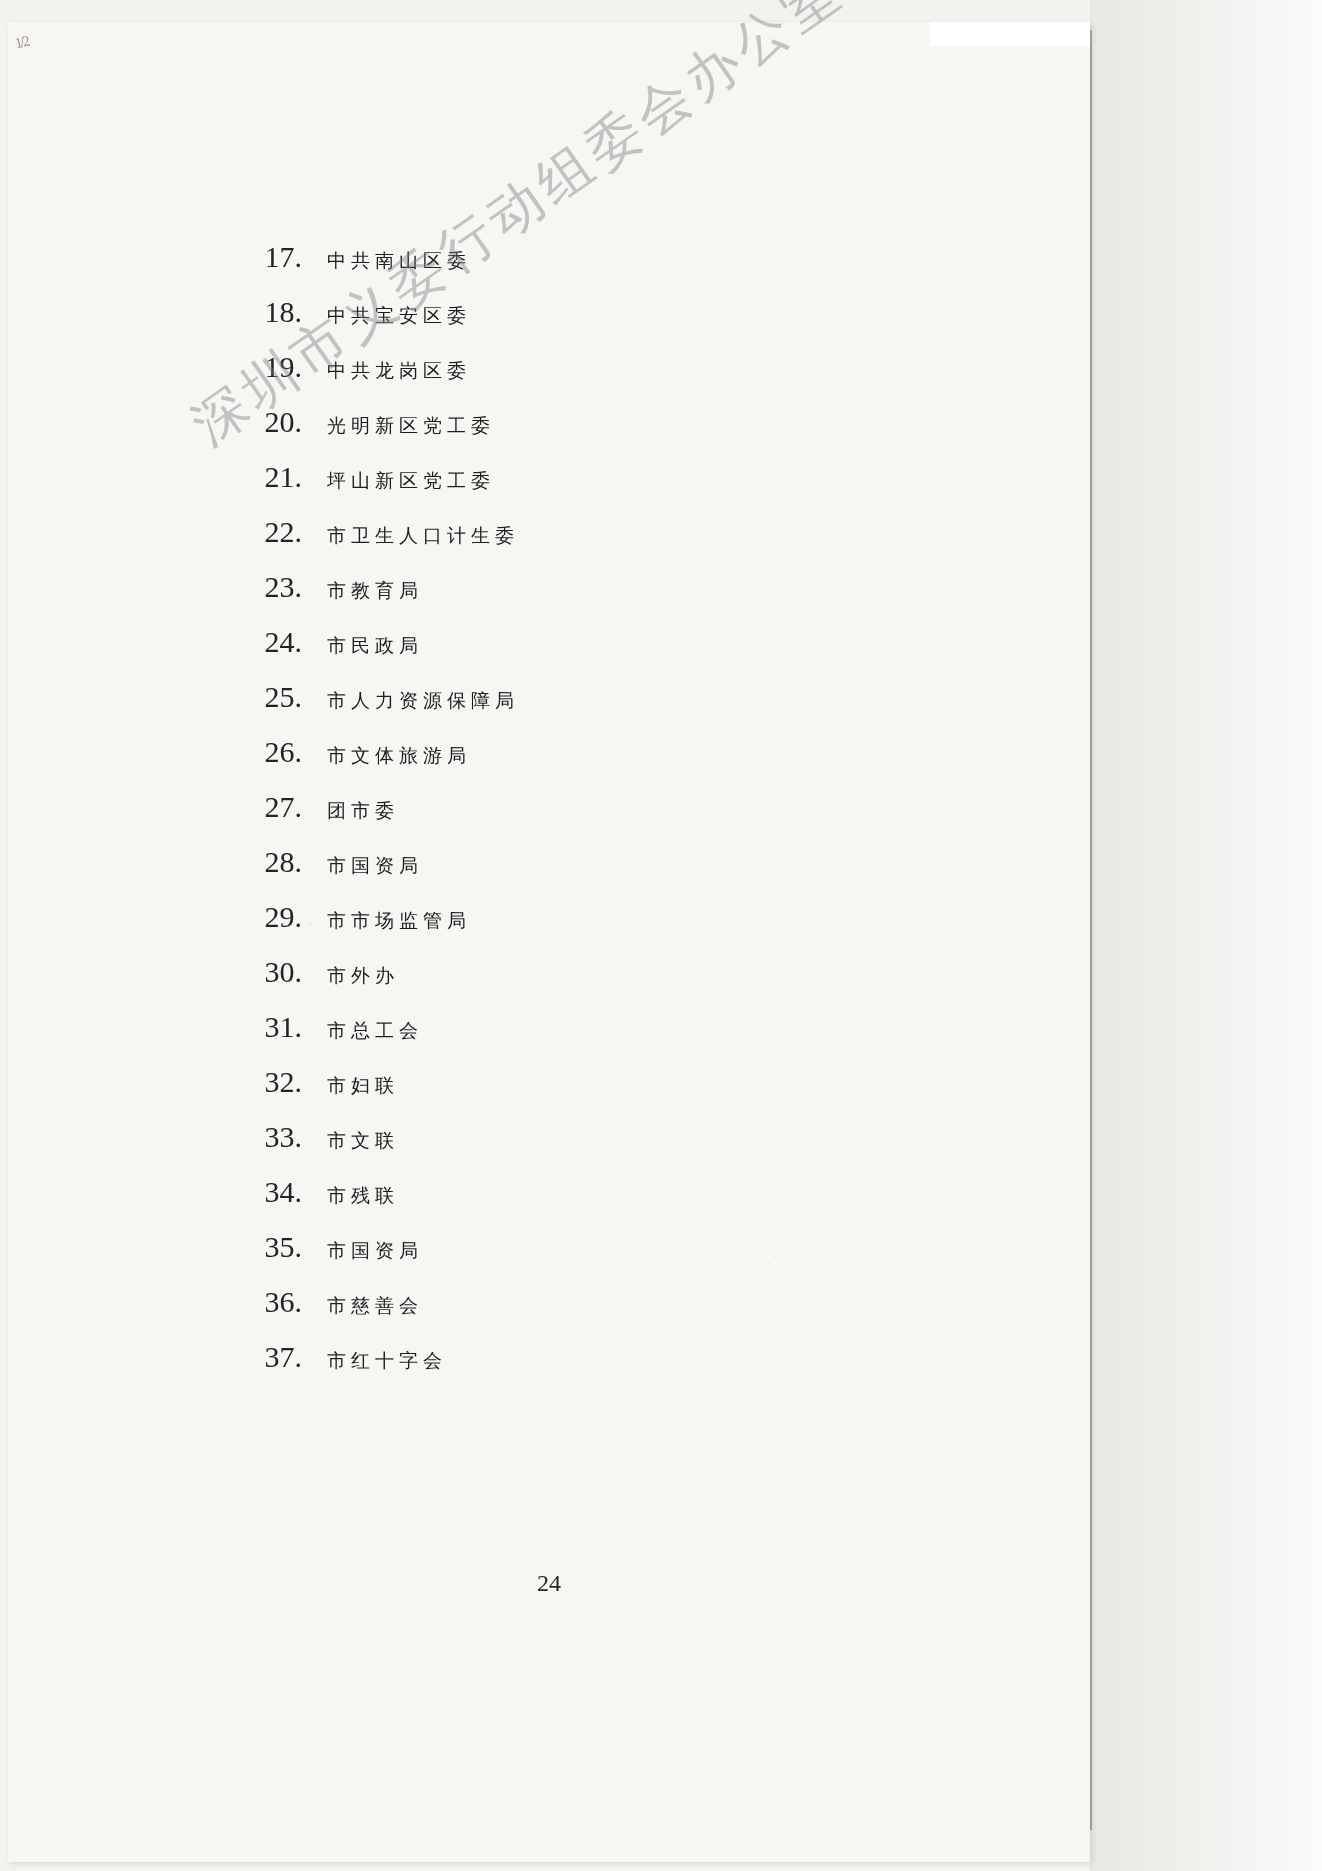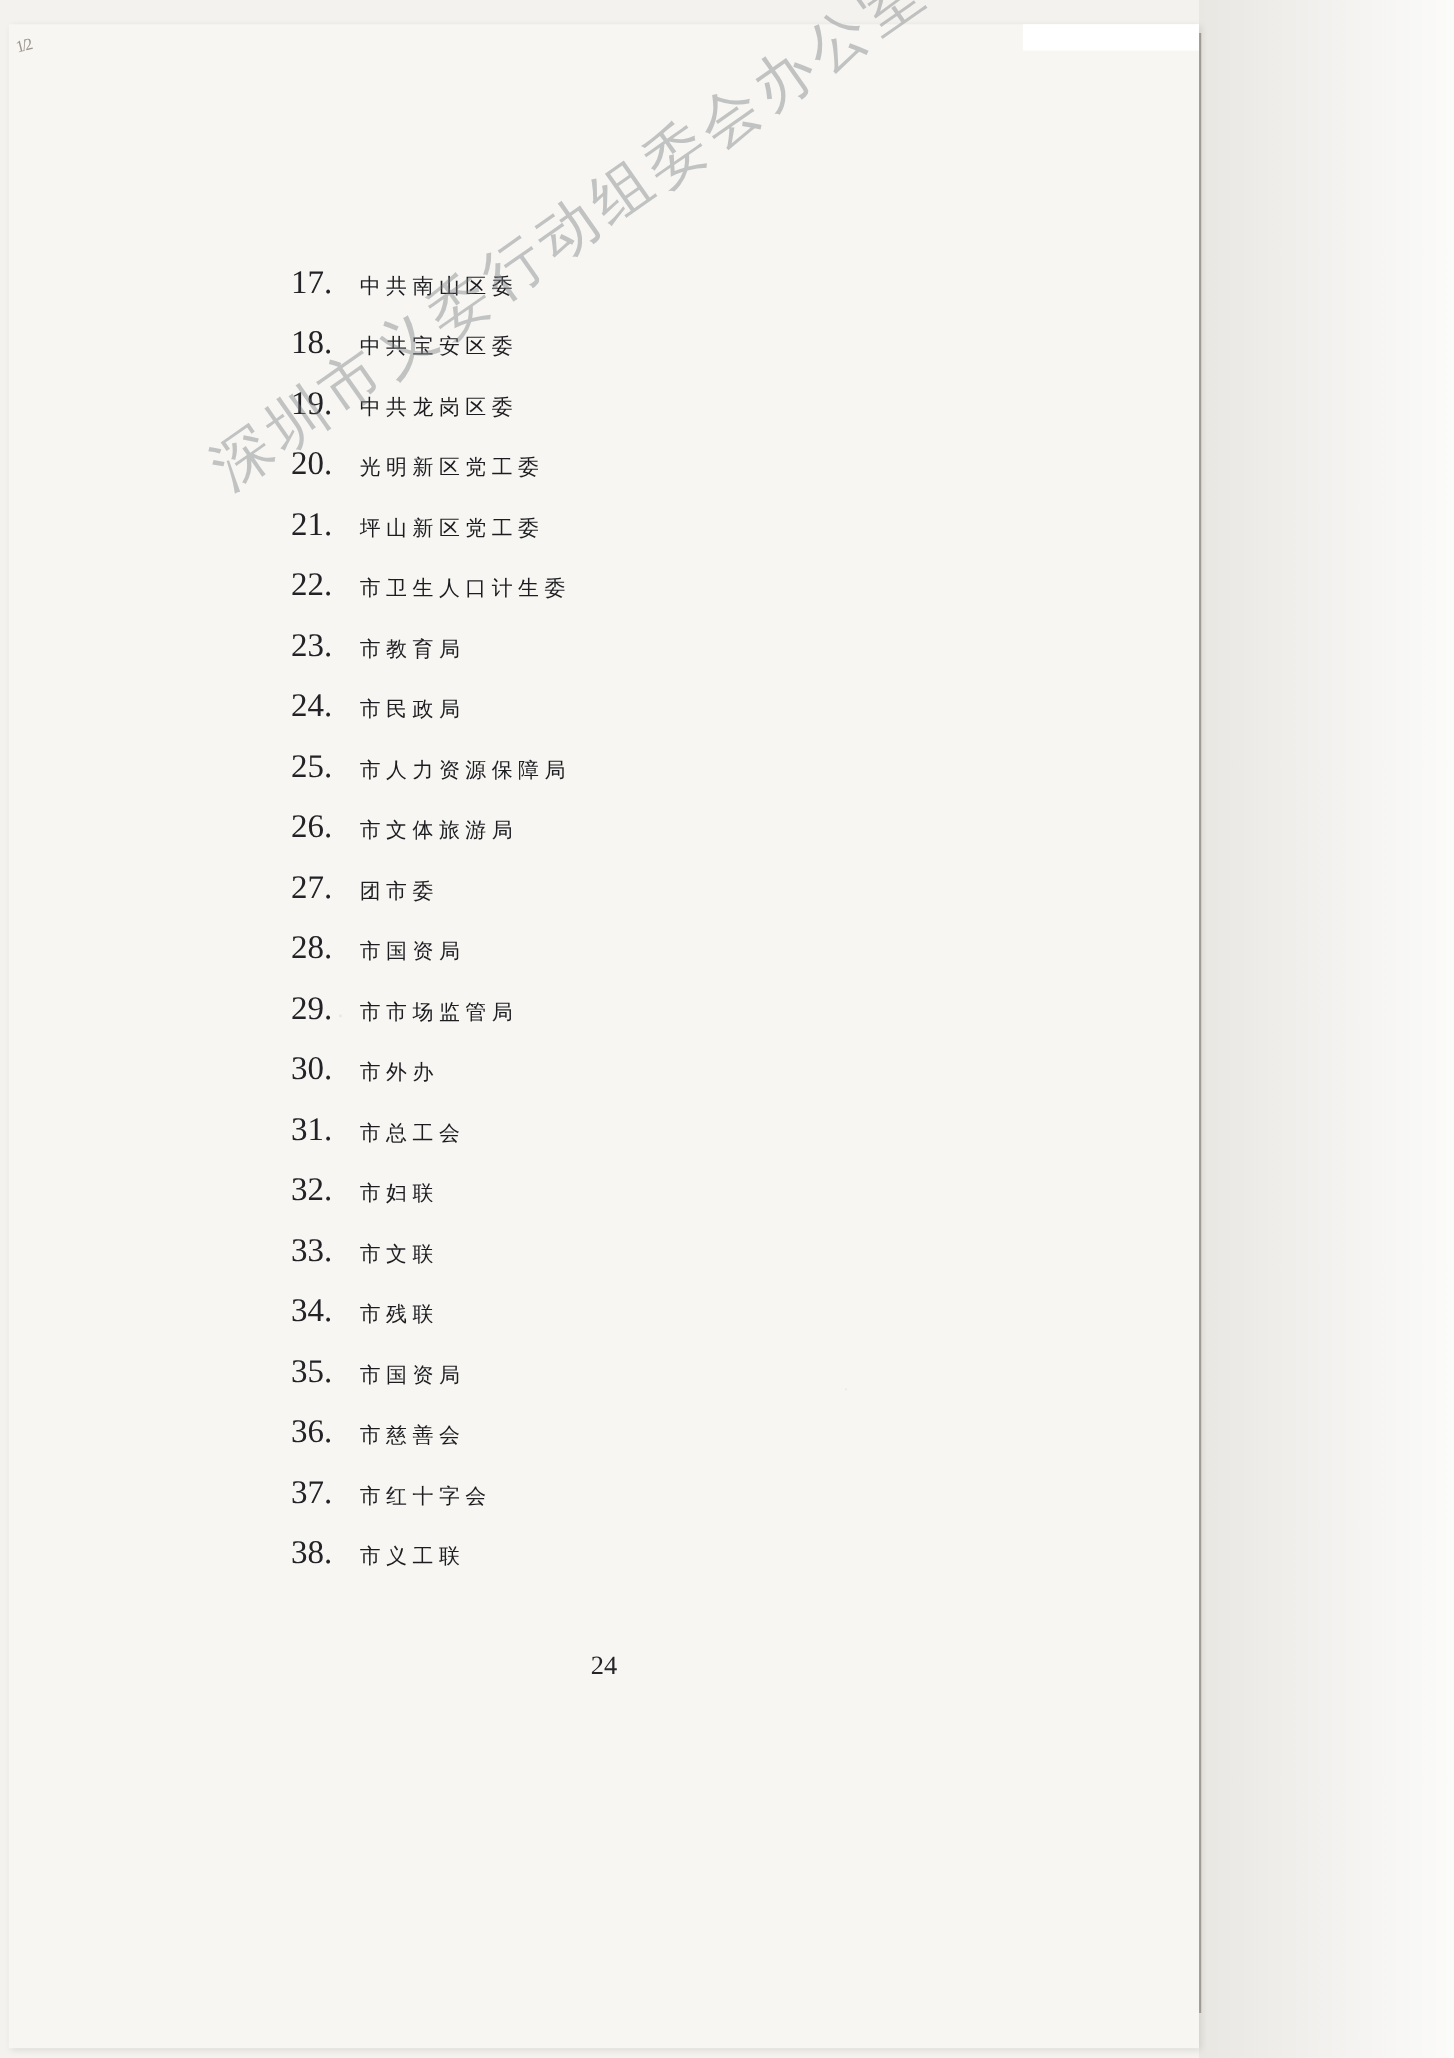--- a/index.html
+++ b/index.html
@@ -91,21 +91,21 @@
   .item-text {
     margin-left: 25px;
     font-size: 19px;
     letter-spacing: 5px;
     font-family: "DejaVu Serif", serif;
     color: #1d1d21;
   }
   .page-number {
     position: absolute;
     left: 0;
-    top: 1480px;
+    top: 1548px;
     width: 1082px;
     text-align: center;
     font-size: 24px;
     color: #26262a;
     font-family: "Liberation Serif", serif;
   }
   .watermark {
     position: absolute;
     left: 170px;
     top: 380px;
@@ -217,24 +217,20 @@
         <span class="item-text">市国资局</span>
       </li>
       <li class="doc-item">
         <span class="item-num">36.</span>
         <span class="item-text">市慈善会</span>
       </li>
       <li class="doc-item">
         <span class="item-num">37.</span>
         <span class="item-text">市红十字会</span>
       </li>
-      <li class="doc-item">
-        <span class="item-num">38.</span>
-        <span class="item-text">市义工联</span>
-      </li>
     </ol>
 
     <div class="watermark">
       <span>深圳市义委行动组委会办公室</span>
       
     </div>
 
     <div class="page-number">24</div>
 
   </div>

